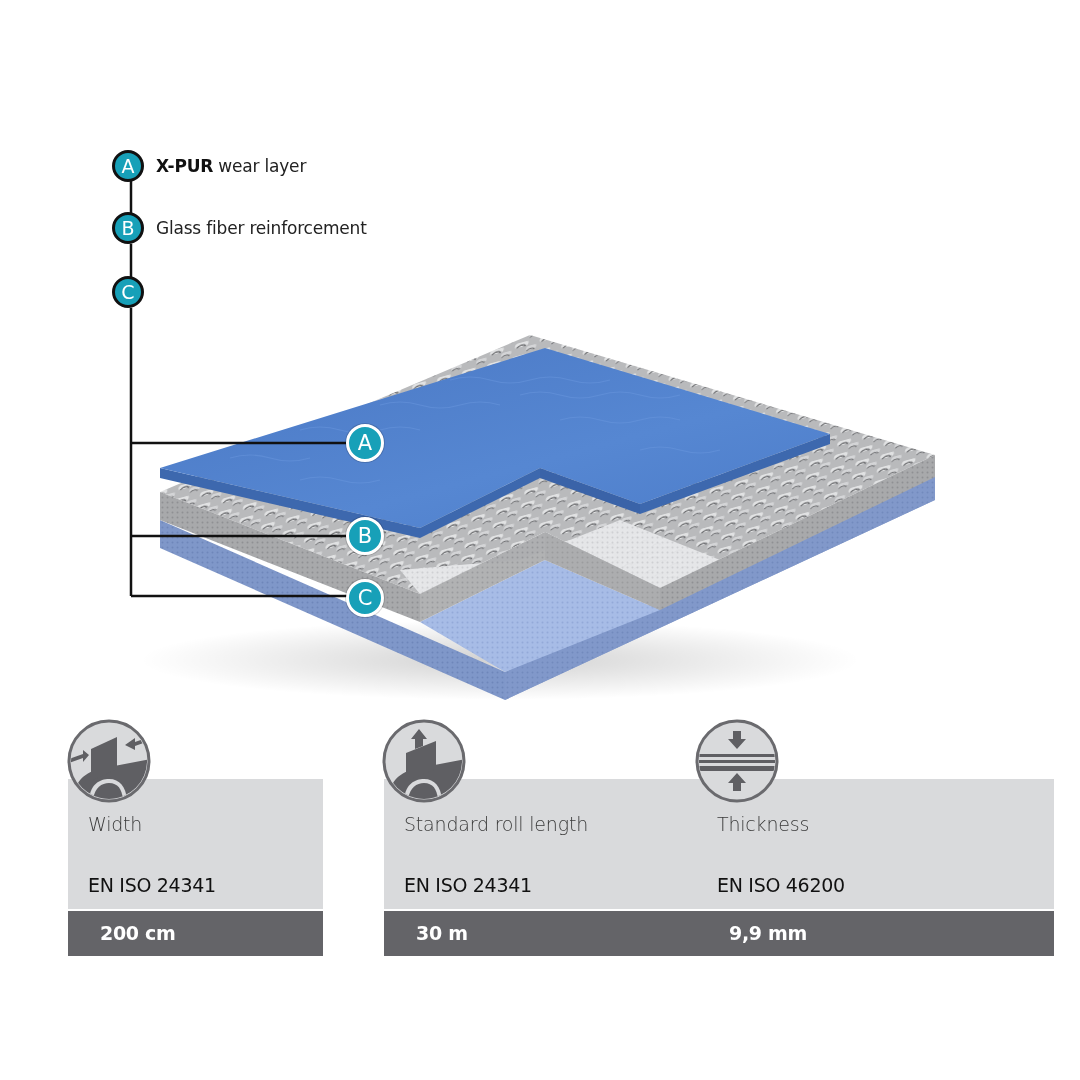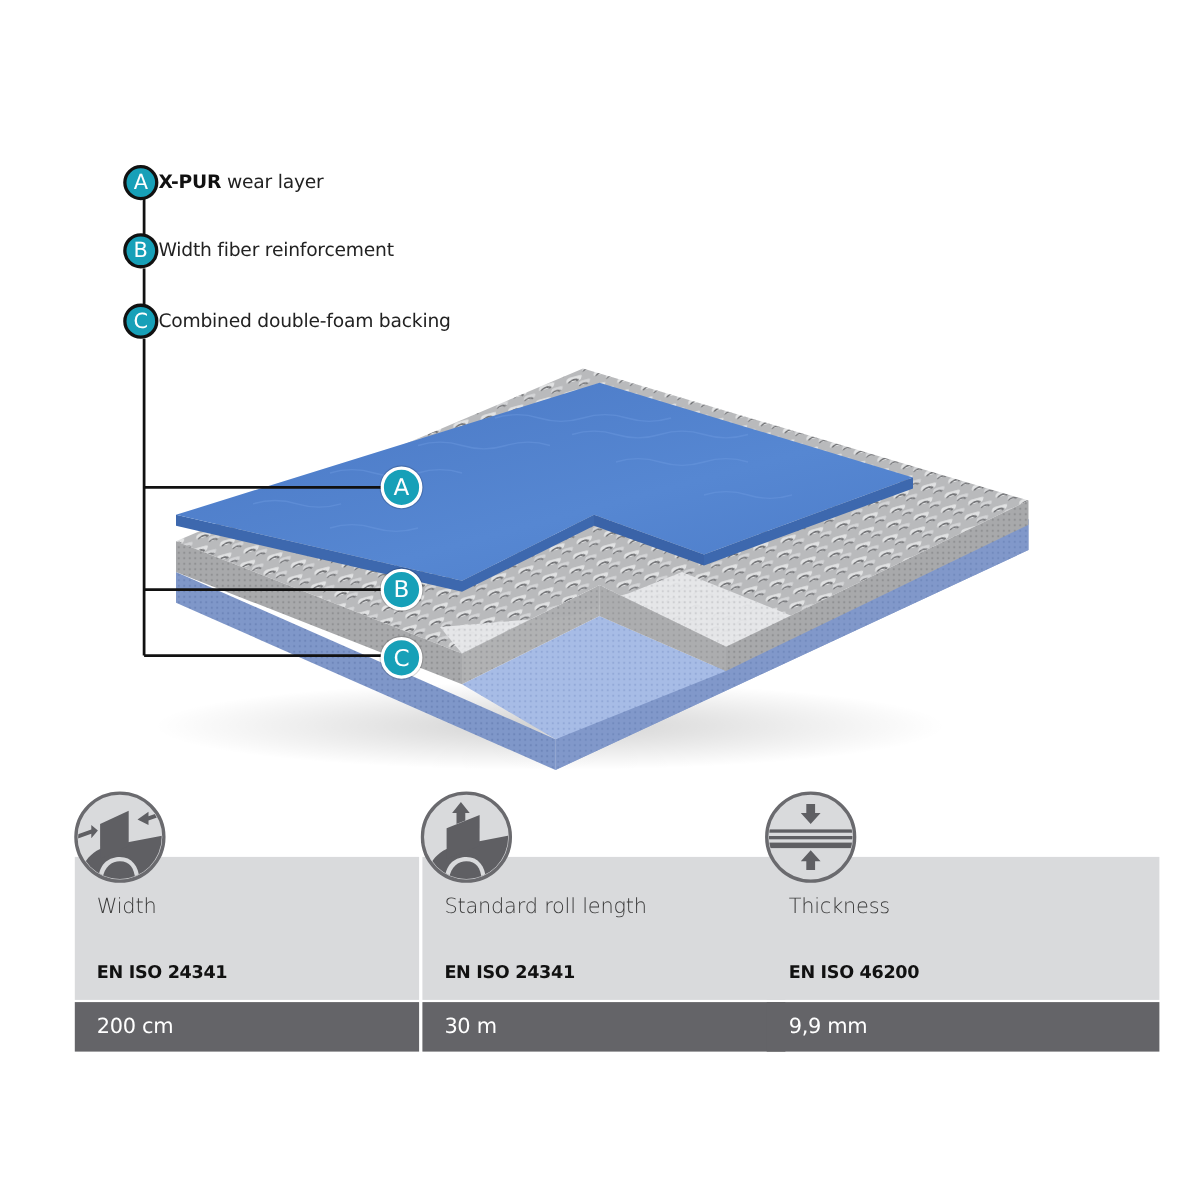--- a/index.html
+++ b/index.html
@@ -6,65 +6,64 @@
   body { width: 1080px; height: 1080px; position: relative; overflow: hidden;
          font-family: "DejaVu Sans", "Liberation Sans", sans-serif; color: #222; }
 
   
   .legend { position: absolute; left: 0; top: 0; width: 600px; height: 320px; }
   .legend-item { position: absolute; left: 112px; display: flex; align-items: center; }
   .legend-badge { width: 32px; height: 32px; border-radius: 50%; background: #17a0b8;
                   border: 3px solid #111; box-sizing: border-box; color: #fff;
                   font-size: 19px; font-weight: normal; display: flex; align-items: center;
                   justify-content: center; font-family: "DejaVu Sans", sans-serif; }
-  .legend-text { font-size: 17px; color: #222; white-space: nowrap;
+  .legend-text { margin-left: 12px; font-size: 17px; color: #222; white-space: nowrap;
                  font-family: "DejaVu Sans", sans-serif; letter-spacing: -0.2px; }
   .legend-text b { font-weight: bold; color: #111; }
 
   
   .diagram { position: absolute; left: 0; top: 0; width: 1080px; height: 720px; }
 
   .callout { position: absolute; width: 38px; height: 38px; border-radius: 50%;
              background: #17a0b8; border: 3px solid #fff; box-sizing: border-box;
              box-shadow: 0 0 0 1px rgba(0,0,0,0.15);
              color: #fff; font-size: 21px; display: flex; align-items: center;
              justify-content: center; font-family: "DejaVu Sans", sans-serif; }
 
   
   .spec-table { position: absolute; left: 68px; top: 779px; width: 942px; height: 178px; }
   .spec-col { position: absolute; top: 0; height: 178px; }
   .spec-light { position: absolute; left: 0; right: 0; top: 0; height: 130px; background: #d9dadc; }
   .spec-dark { position: absolute; left: 0; right: 0; top: 132px; height: 45px; background: #646468; }
   .spec-label { position: absolute; left: 20px; top: 34px; font-size: 19px; color: #3a3a3a;
                 font-family: "DejaVu Sans", sans-serif; font-weight: 300; letter-spacing: -0.2px; }
-  .spec-standard { position: absolute; left: 20px; top: 95px; font-size: 16px; color: #111;
-                   font-weight: bold; font-family: "DejaVu Sans", sans-serif; letter-spacing: -0.3px; }
-  .spec-value { position: absolute; left: 20px; top: 143px; font-size: 19px; color: #fff;
-                font-weight: normal; font-family: "DejaVu Sans", sans-serif; letter-spacing: -0.3px; }
+  .spec-standard { position: absolute; left: 20px; top: 95px; font-size: 19px; color: #111;
+                   font-weight: normal; font-family: "DejaVu Sans", sans-serif; letter-spacing: -0.3px; }
+  .spec-value { position: absolute; left: 32px; top: 143px; font-size: 19px; color: #fff;
+                font-weight: bold; font-family: "DejaVu Sans", sans-serif; letter-spacing: -0.3px; }
   .spec-icon { position: absolute; width: 84px; height: 84px; }
 </style>
 </head>
 <body>
 
 <div class="legend">
   <svg width="600" height="320" style="position:absolute;left:0;top:0">
     <line x1="131" y1="180" x2="131" y2="215" stroke="#111" stroke-width="2.5"></line>
     <line x1="131" y1="244" x2="131" y2="278" stroke="#111" stroke-width="2.5"></line>
   </svg>
   <div class="legend-item" style="top:150px">
     <div class="legend-badge">A</div>
     <div class="legend-text"><b>X-PUR</b><span> wear layer</span></div>
   </div>
   <div class="legend-item" style="top:212px">
     <div class="legend-badge">B</div>
-    <div class="legend-text">Width fiber reinforcement</div>
+    <div class="legend-text">Glass fiber reinforcement</div>
   </div>
   <div class="legend-item" style="top:276px">
     <div class="legend-badge">C</div>
-    <div class="legend-text">Combined double-foam backing</div>
   </div>
 </div>
 
 <svg class="diagram" viewBox="0 0 1080 720">
   <defs>
     <pattern id="weave" width="22" height="14" patternUnits="userSpaceOnUse" patternTransform="skewX(-30) rotate(-18)">
       <rect width="22" height="14" fill="#b9babc"></rect>
       <rect x="1" y="2" width="12" height="5" rx="2" fill="#e1e2e3"></rect>
       <rect x="12" y="8" width="9" height="5" rx="2" fill="#d4d5d7"></rect>
       <path d="M3 7 q4 -4 8 0" stroke="#6f7073" stroke-width="1.6" fill="none"></path>
@@ -151,21 +150,21 @@
     <line x1="131" y1="536" x2="348" y2="536"></line>
     <line x1="131" y1="596" x2="348" y2="596"></line>
   </g>
 </svg>
 
 <div class="callout" style="left:346px;top:424px">A</div>
 <div class="callout" style="left:346px;top:517px">B</div>
 <div class="callout" style="left:346px;top:579px">C</div>
 
 <div class="spec-table">
-  <div class="spec-col" style="left:0;width:313px">
+  <div class="spec-col" style="left:0;width:255px">
     <div class="spec-light"></div>
     <div class="spec-dark"></div>
     <div class="spec-label">Width</div>
     <div class="spec-standard">EN ISO 24341</div>
     <div class="spec-value">200 cm</div>
   </div>
   <div class="spec-col" style="left:316px;width:330px">
     <div class="spec-light"></div>
     <div class="spec-dark"></div>
     <div class="spec-label">Standard roll length</div>

